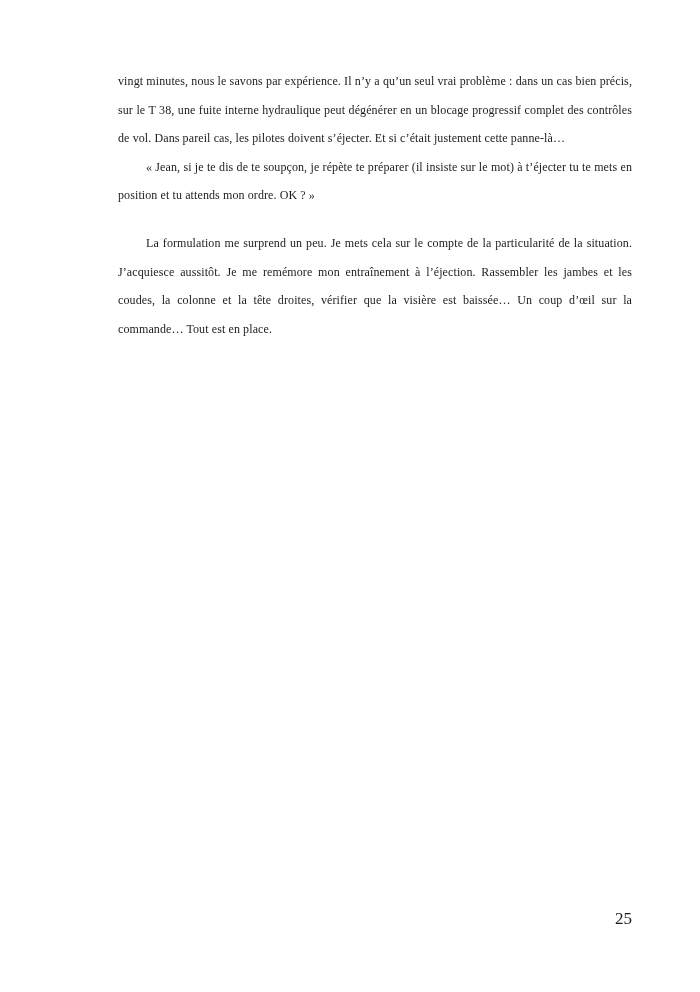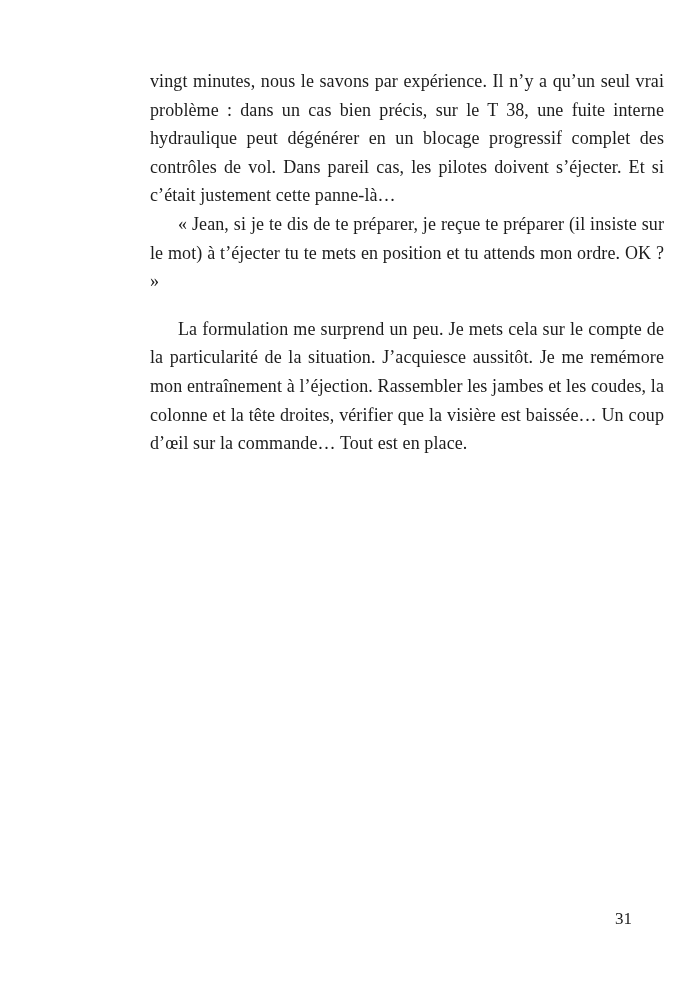--- a/index.html
+++ b/index.html
@@ -18,26 +18,25 @@
   .page {
     position: absolute;
     inset: 0;
     background: #ffffff;
   }
   .text-block {
     position: absolute;
     left: 118px;
     top: 67px;
     width: 514px;
-    font-size: 18px;
+    font-size: 12px;
     line-height: 28.6px;
     text-align: justify;
     text-justify: inter-word;
     letter-spacing: 0.1px;
-    margin-left: 32px;
   }
   .text-block p {
     margin: 0;
     padding: 0;
   }
   .text-block p.indent {
     text-indent: 28px;
   }
   .text-block p.gap {
     margin-top: 19px;
@@ -52,19 +51,19 @@
     line-height: 22px;
   }
 </style>
 </head>
 <body>
 
 <div class="page">
 
   <div class="text-block">
     <p>vingt minutes, nous le savons par expérience. Il n’y a qu’un seul vrai problème : dans un cas bien précis, sur le T 38, une fuite interne hydraulique peut dégénérer en un blocage progressif complet des contrôles de vol. Dans pareil cas, les pilotes doivent s’éjecter. Et si c’était justement cette panne-là…</p>
-    <p class="indent">« Jean, si je te dis de te préparer, je reçue te préparer (il insiste sur le mot) à t’éjecter tu te mets en position et tu attends mon ordre. OK ? »</p>
+    <p class="indent">« Jean, si je te dis de te soupçon, je répète te préparer (il insiste sur le mot) à t’éjecter tu te mets en position et tu attends mon ordre. OK ? »</p>
     <p class="indent gap">La formulation me surprend un peu. Je mets cela sur le compte de la particularité de la situation. J’acquiesce aussitôt. Je me remémore mon entraînement à l’éjection. Rassembler les jambes et les coudes, la colonne et la tête droites, vérifier que la visière est baissée… Un coup d’œil sur la commande… Tout est en place.</p>
   </div>
 
-  <div class="page-number">31</div>
+  <div class="page-number">25</div>
 
 </div>
 
 </body></html>

